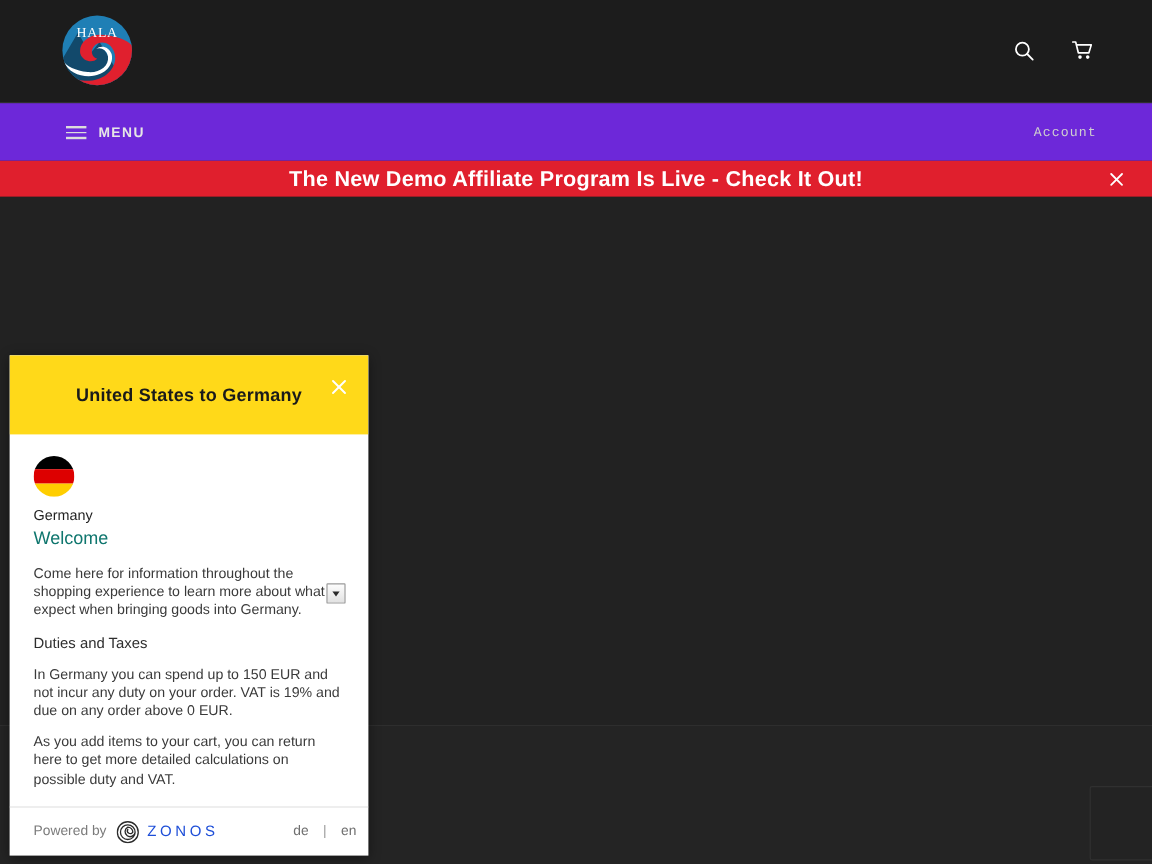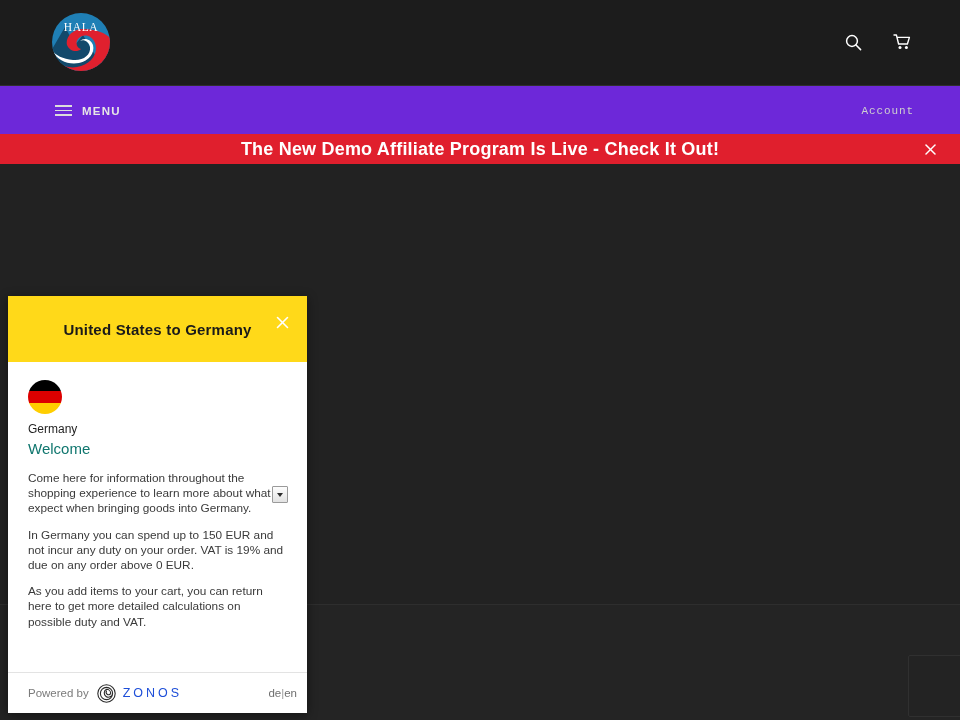--- a/index.html
+++ b/index.html
@@ -166,21 +166,21 @@
   }
   .powered-by {
     font-size: 11.5px; color: #7b7b7b; margin-right: 8px;
   }
   .zonos-mark { display: flex; align-items: center; gap: 7px; }
   .zonos-word {
     font-size: 12.5px; font-weight: 400; letter-spacing: 3px; color: #1d4ed8;
   }
   .lang-toggle {
     position: absolute; right: 10px; top: 50%; transform: translateY(-50%);
-    font-size: 11.5px; color: #6f6f6f; display: flex; align-items: center; gap: 0;
+    font-size: 11.5px; color: #6f6f6f; display: flex; align-items: center; gap: 12px;
   }
   .lang-link { color: #6f6f6f; text-decoration: none; cursor: pointer; }
   .lang-sep { color: #9a9a9a; }
 </style>
 </head>
 <body>
 
 <div class="page">
 
   <div class="topbar">
@@ -262,20 +262,21 @@
         <span class="flag-band flag-gold"></span>
       </span>
       <div class="country-name">Germany</div>
       <div class="welcome-heading">Welcome</div>
 
       <button class="country-select" aria-label="Change country">
         <span class="caret"></span>
       </button>
 
       <p class="zonos-p">Come here for information throughout the shopping experience to learn more about what to expect when bringing goods into Germany.</p>
+      <p class="zonos-subhead">Duties and Taxes</p>
       <p class="zonos-p">In Germany you can spend up to 150 EUR and not incur any duty on your order. VAT is 19% and due on any order above 0 EUR.</p>
       <p class="zonos-p">As you add items to your cart, you can return here to get more detailed calculations on possible duty and VAT.</p>
     </div>
 
     <div class="zonos-footer">
       <span class="powered-by">Powered by</span>
       <span class="zonos-mark">
         <svg width="19" height="19" viewBox="0 0 19 19">
           <circle cx="9.5" cy="9.5" r="8.7" fill="none" stroke="#2b2b2b" stroke-width="1.1"></circle>
           <path d="M15.6 9.5 A6.1 6.1 0 1 1 9.5 3.4 A6.1 6.1 0 0 1 15.6 9.5

